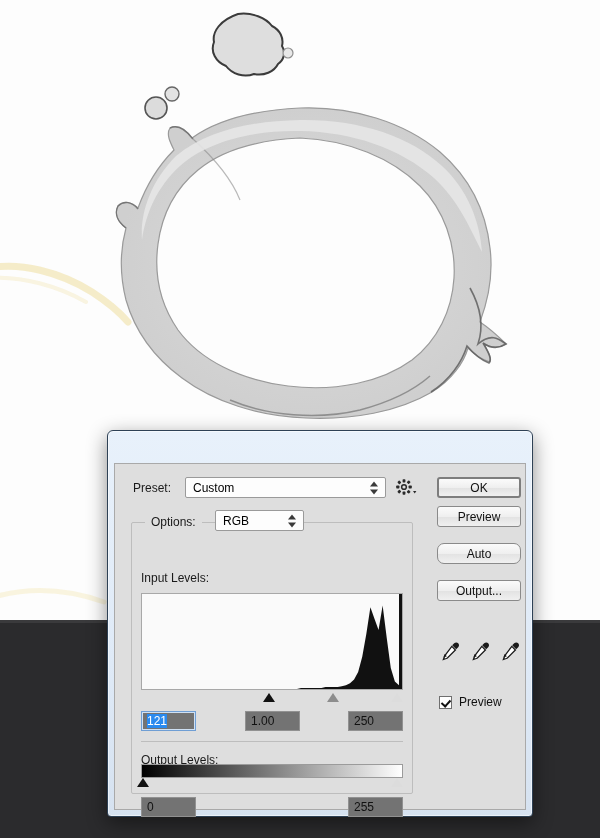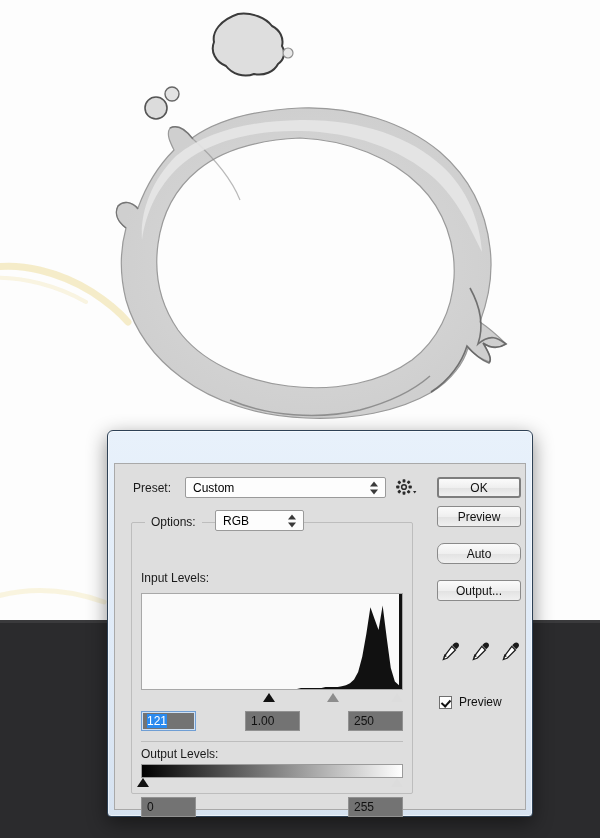--- a/index.html
+++ b/index.html
@@ -425,21 +425,21 @@
       </div>
       <div class="nfield" style="left:130px; top:247px; width:55px;">
         <span>1.00</span>
       </div>
       <div class="nfield" style="left:233px; top:247px; width:55px;">
         <span>250</span>
       </div>
 
       <div class="divider" style="top:277px;"></div>
 
-      <div class="lbl" style="left:26px; top:283px;">Output Levels:</div>
+      <div class="lbl" style="left:26px; top:289px;">Output Levels:</div>
 
       <div class="gradbar" style="top:300px;"></div>
 
       <div class="out-track" style="top:314px;">
         <div class="tri black" style="left:-4px; top:0;"></div>
         <div class="tri white" style="left:250px; top:0; border-bottom-color:#dcdcdc;"></div>
       </div>
 
       <div class="nfield" style="left:26px; top:333px; width:55px;">
         <span>0</span>

